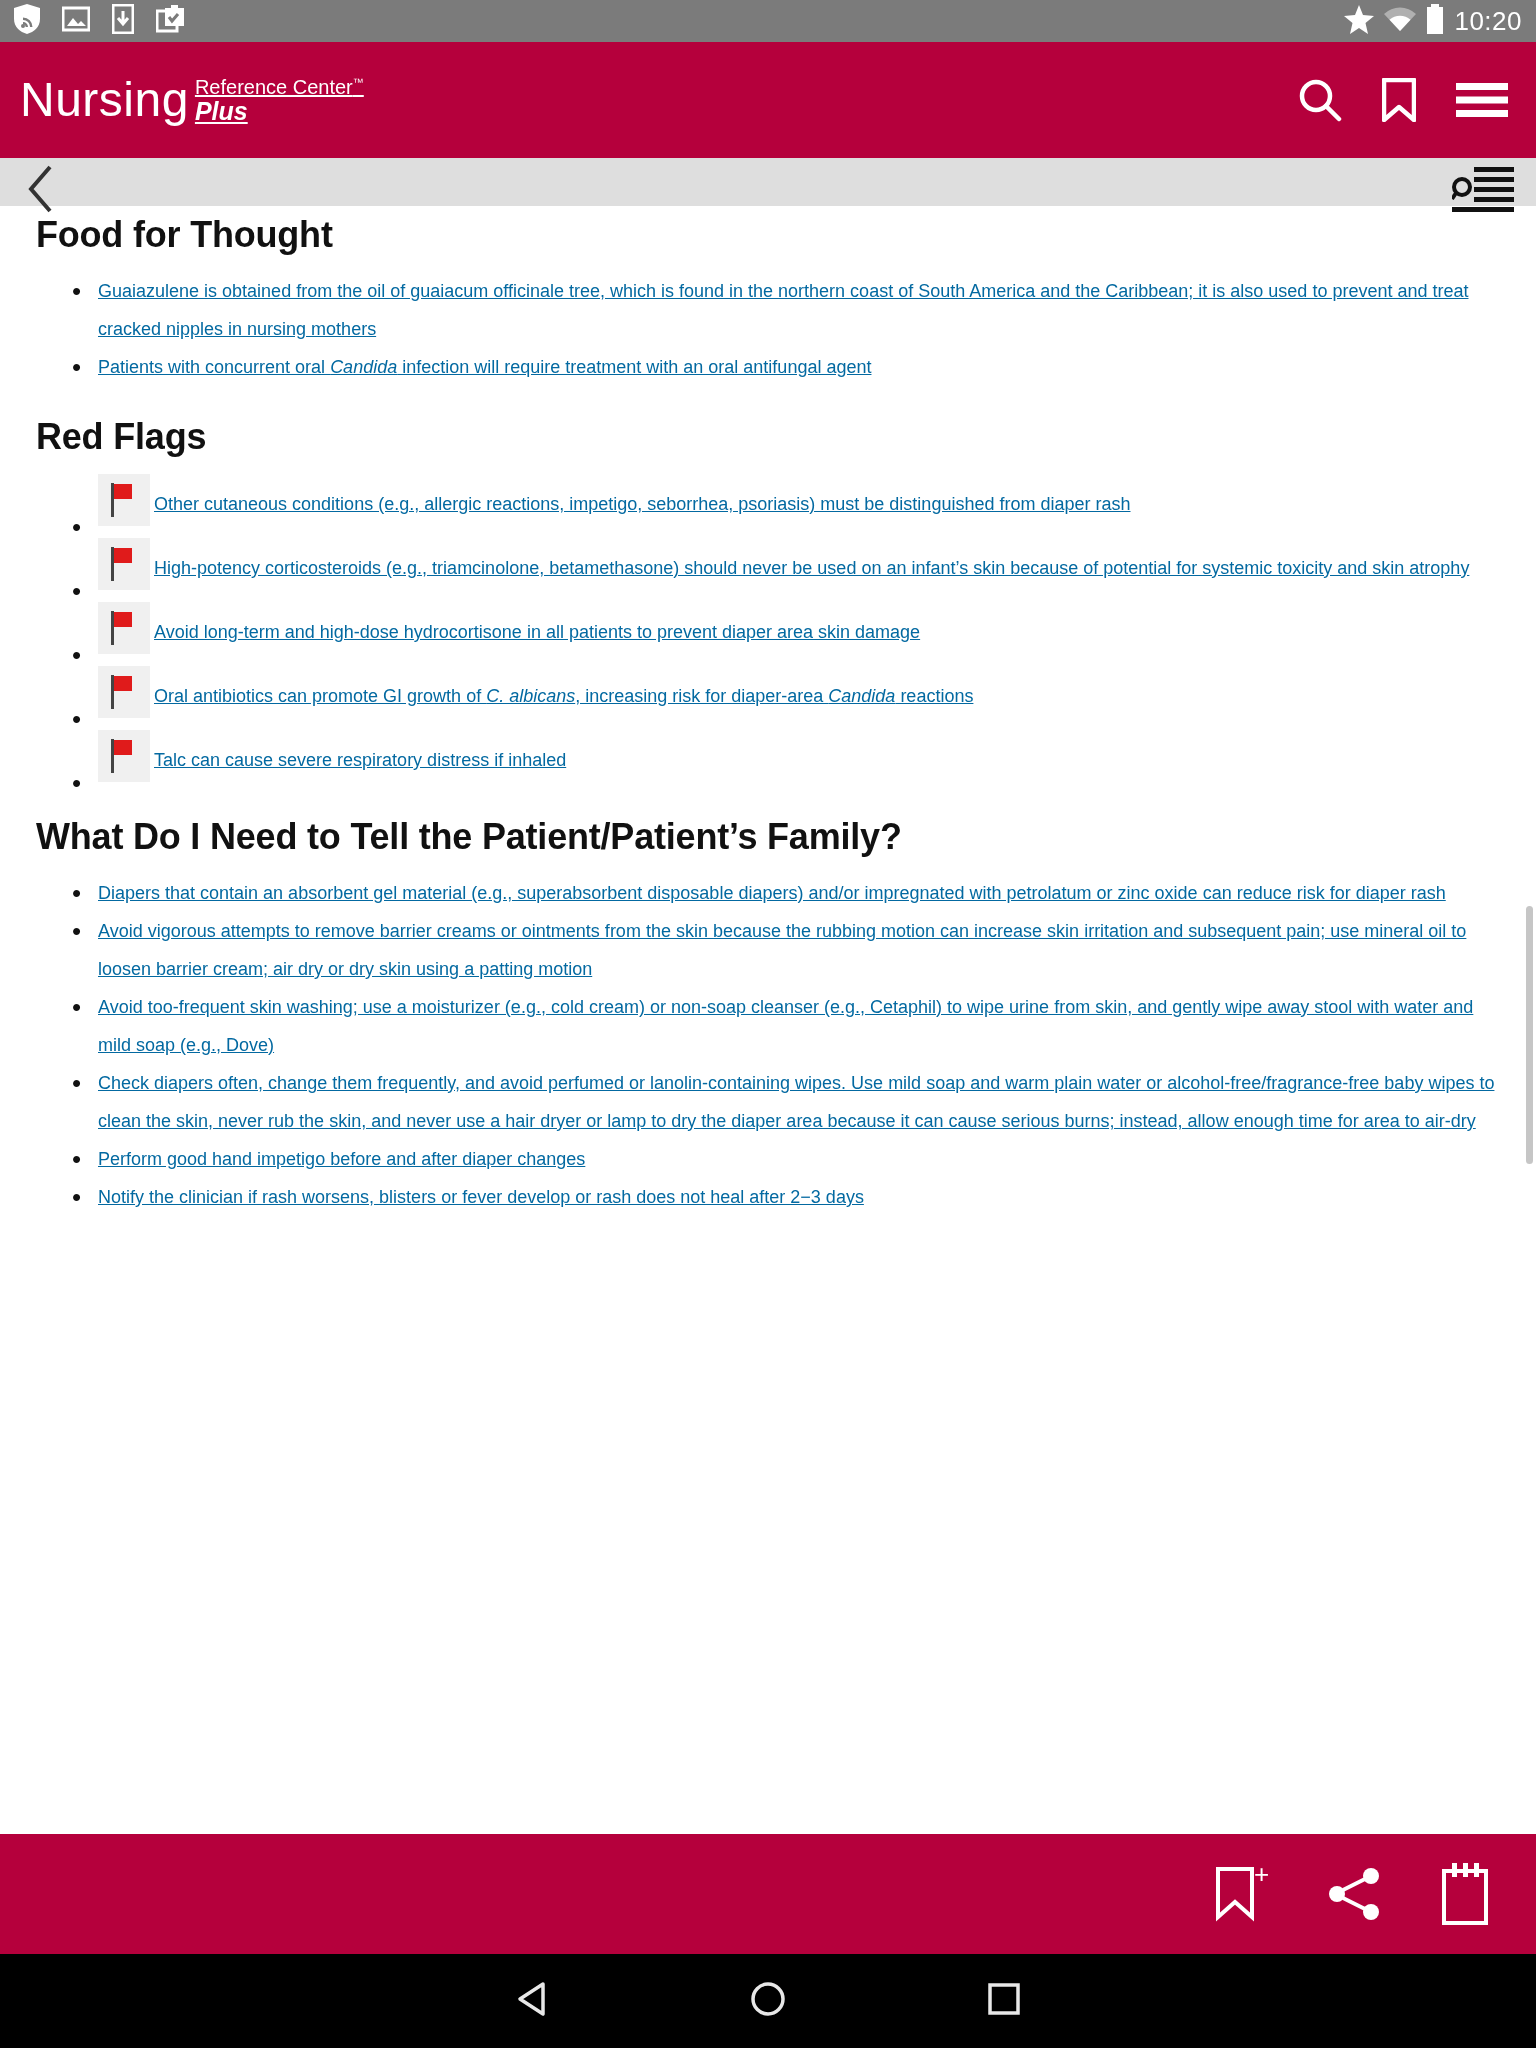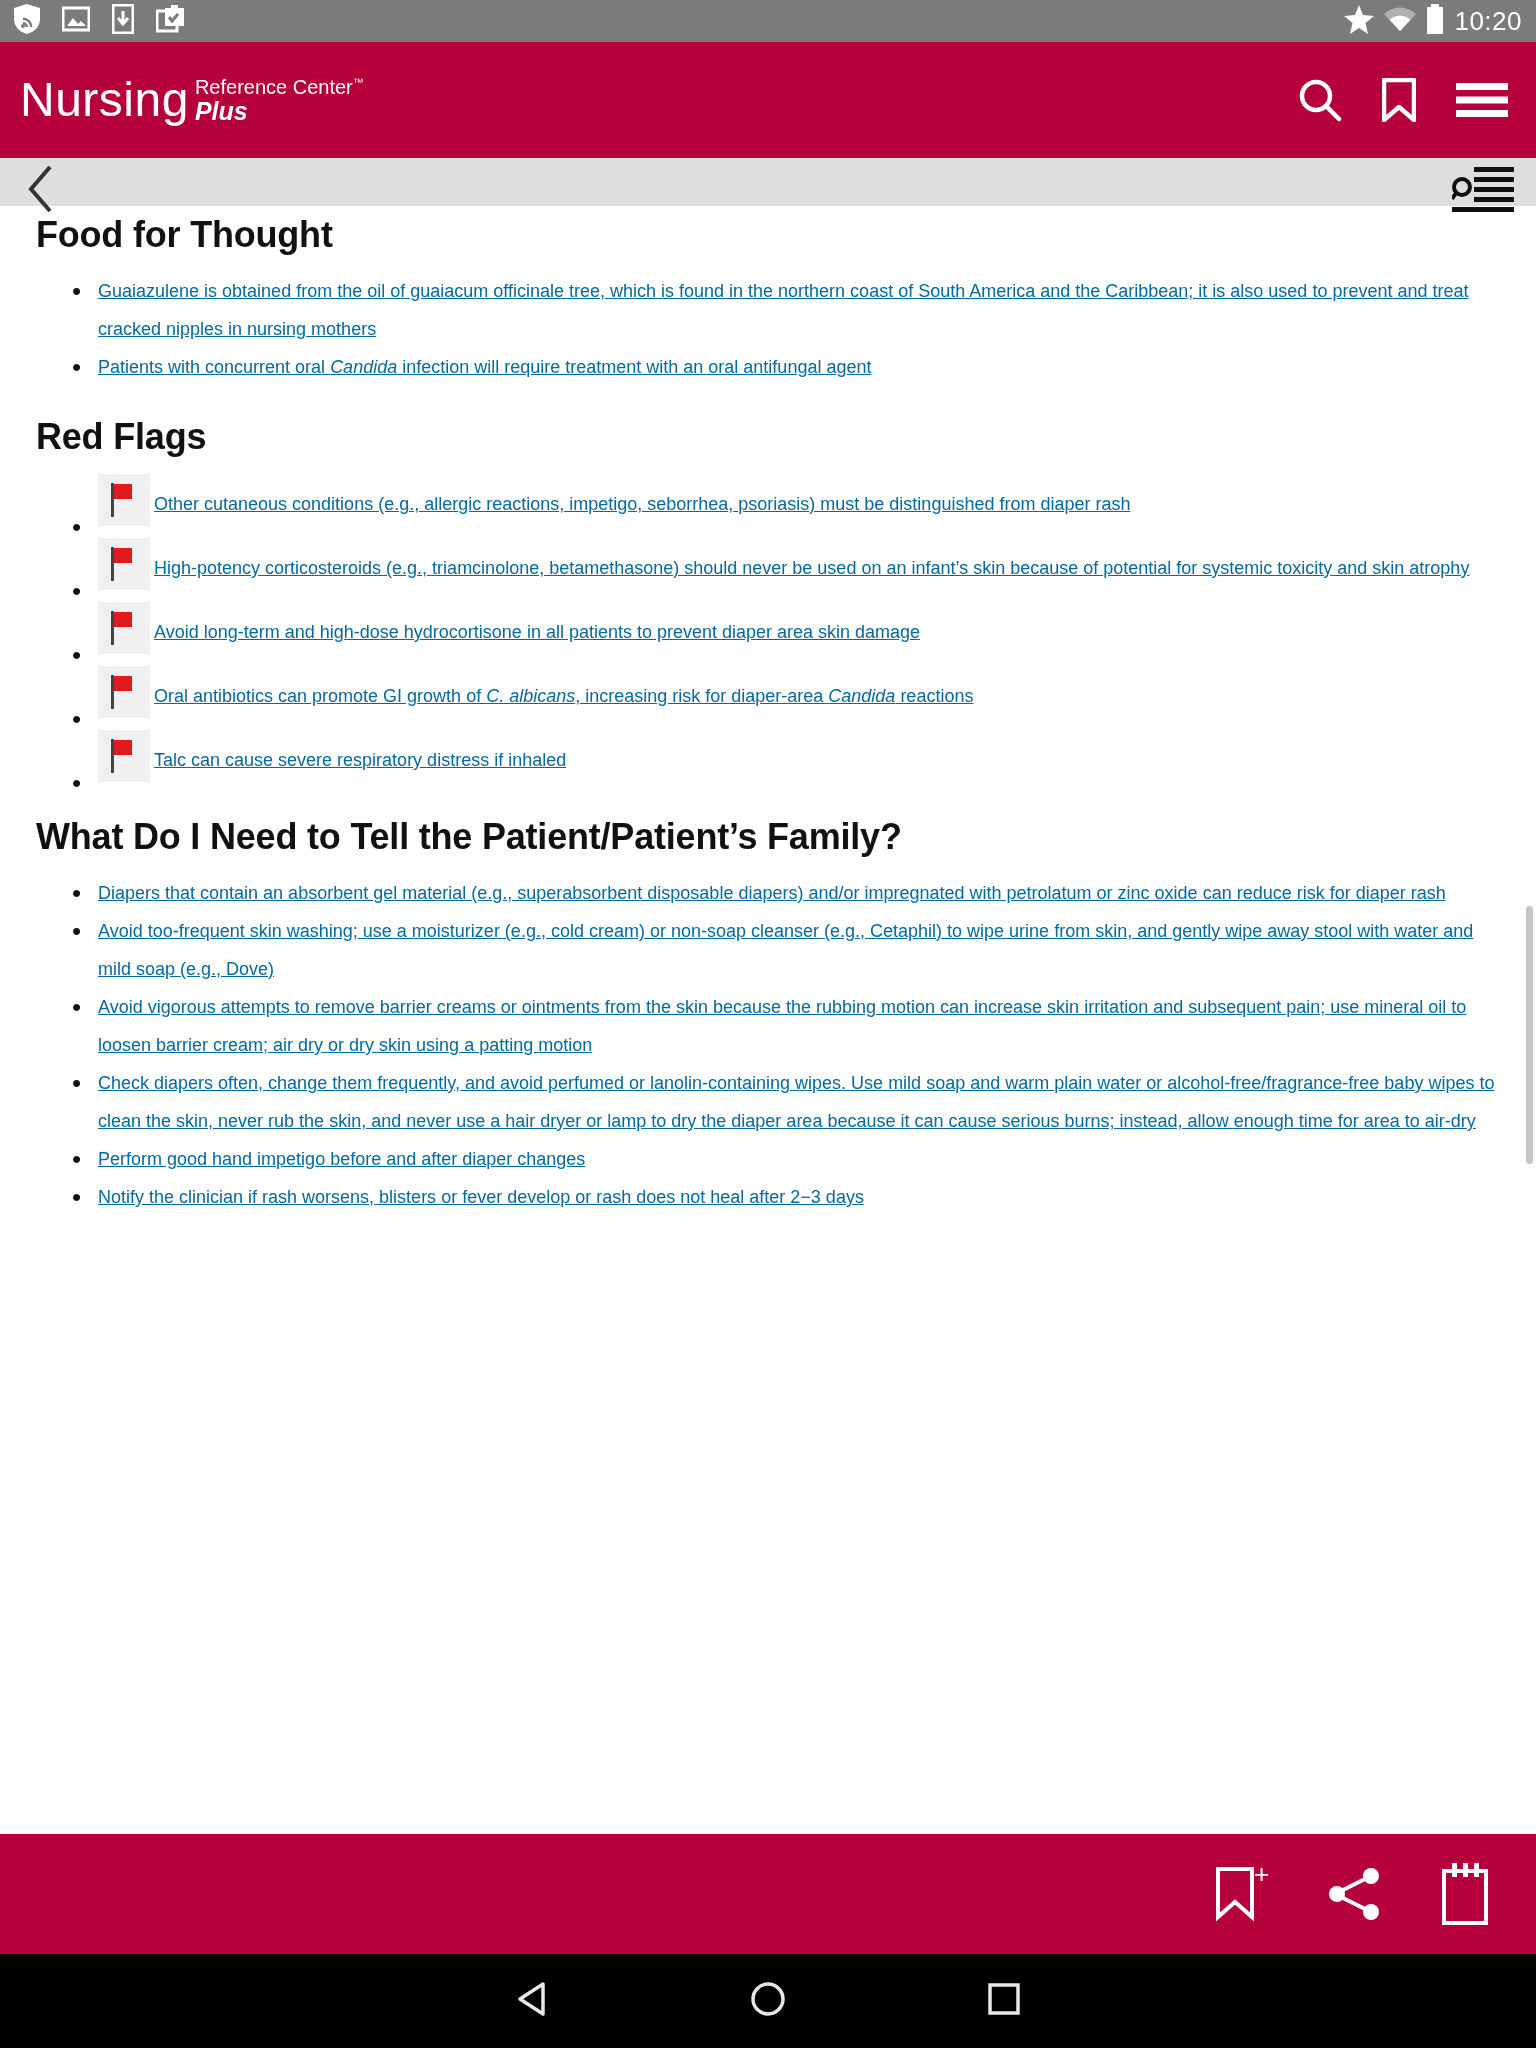--- a/index.html
+++ b/index.html
@@ -26,21 +26,21 @@
   .appbar {
     height: 116px; background: #b5003c;
     display: flex; align-items: center; justify-content: space-between;
     padding: 0 28px 0 20px;
   }
   .brand { display: flex; align-items: flex-end; color: #fff; }
   .brand-main {
     font-size: 48px; font-weight: 300; letter-spacing: .5px;
     line-height: 1; font-family: "Liberation Sans", sans-serif;
   }
-  .brand-right { margin-left: 6px; margin-bottom: 0; line-height: 1.05; }
+  .brand-right { margin-left: 6px; margin-bottom: 0; line-height: 1.05; text-decoration: underline; }
   .brand-rc { font-size: 20px; font-weight: 400; position: relative; }
   .brand-rc .tm { font-size: 11px; vertical-align: super; }
   .brand-plus { font-size: 25px; font-style: italic; font-weight: 700; }
   .appbar-actions { display: flex; align-items: center; gap: 40px; }
   .act { cursor: pointer; display: flex; align-items: center; }
 
   
   .subbar {
     height: 66px; background: #dedede;
     display: flex; align-items: center; justify-content: space-between;
@@ -250,22 +250,22 @@
         <li><span class="flagwrap"><svg width="26" height="36" viewBox="0 0 26 36">
                 <rect x="0" y="1" width="3" height="34" fill="#444"></rect>
                 <rect x="3" y="2" width="18" height="15" fill="#e01b1b"></rect>
               </svg></span><span class="para">Talc can cause severe respiratory distress if inhaled</span></li>
       </ul>
 
       <div class="gap-sm"></div>
       <h2 class="sec">What Do I Need to Tell the Patient/Patient’s Family?</h2>
       <ul class="bul">
         <li><span class="para">Diapers that contain an absorbent gel material (e.g., superabsorbent disposable diapers) and/or impregnated with petrolatum or zinc oxide can reduce risk for diaper rash</span></li>
+        <li><span class="para">Avoid vigorous attempts to remove barrier creams or ointments from the skin because the rubbing motion can increase skin irritation and subsequent pain; use mineral oil to loosen barrier cream; air dry or dry skin using a patting motion</span></li>
         <li><span class="para">Avoid too-frequent skin washing; use a moisturizer (e.g., cold cream) or non-soap cleanser (e.g., Cetaphil) to wipe urine from skin, and gently wipe away stool with water and mild soap (e.g., Dove)</span></li>
-        <li><span class="para">Avoid vigorous attempts to remove barrier creams or ointments from the skin because the rubbing motion can increase skin irritation and subsequent pain; use mineral oil to loosen barrier cream; air dry or dry skin using a patting motion</span></li>
         <li><span class="para">Check diapers often, change them frequently, and avoid perfumed or lanolin-containing wipes. Use mild soap and warm plain water or alcohol-free/fragrance-free baby wipes to clean the skin, never rub the skin, and never use a hair dryer or lamp to dry the diaper area because it can cause serious burns; instead, allow enough time for area to air-dry</span></li>
         <li><span class="para">Perform good hand impetigo before and after diaper changes</span></li>
         <li><span class="para">Notify the clinician if rash worsens, blisters or fever develop or rash does not heal after 2−3 days</span></li>
       </ul>
 
     </div>
     <div class="scroll-thumb"></div>
   </div>
 
   <div class="bottombar">

